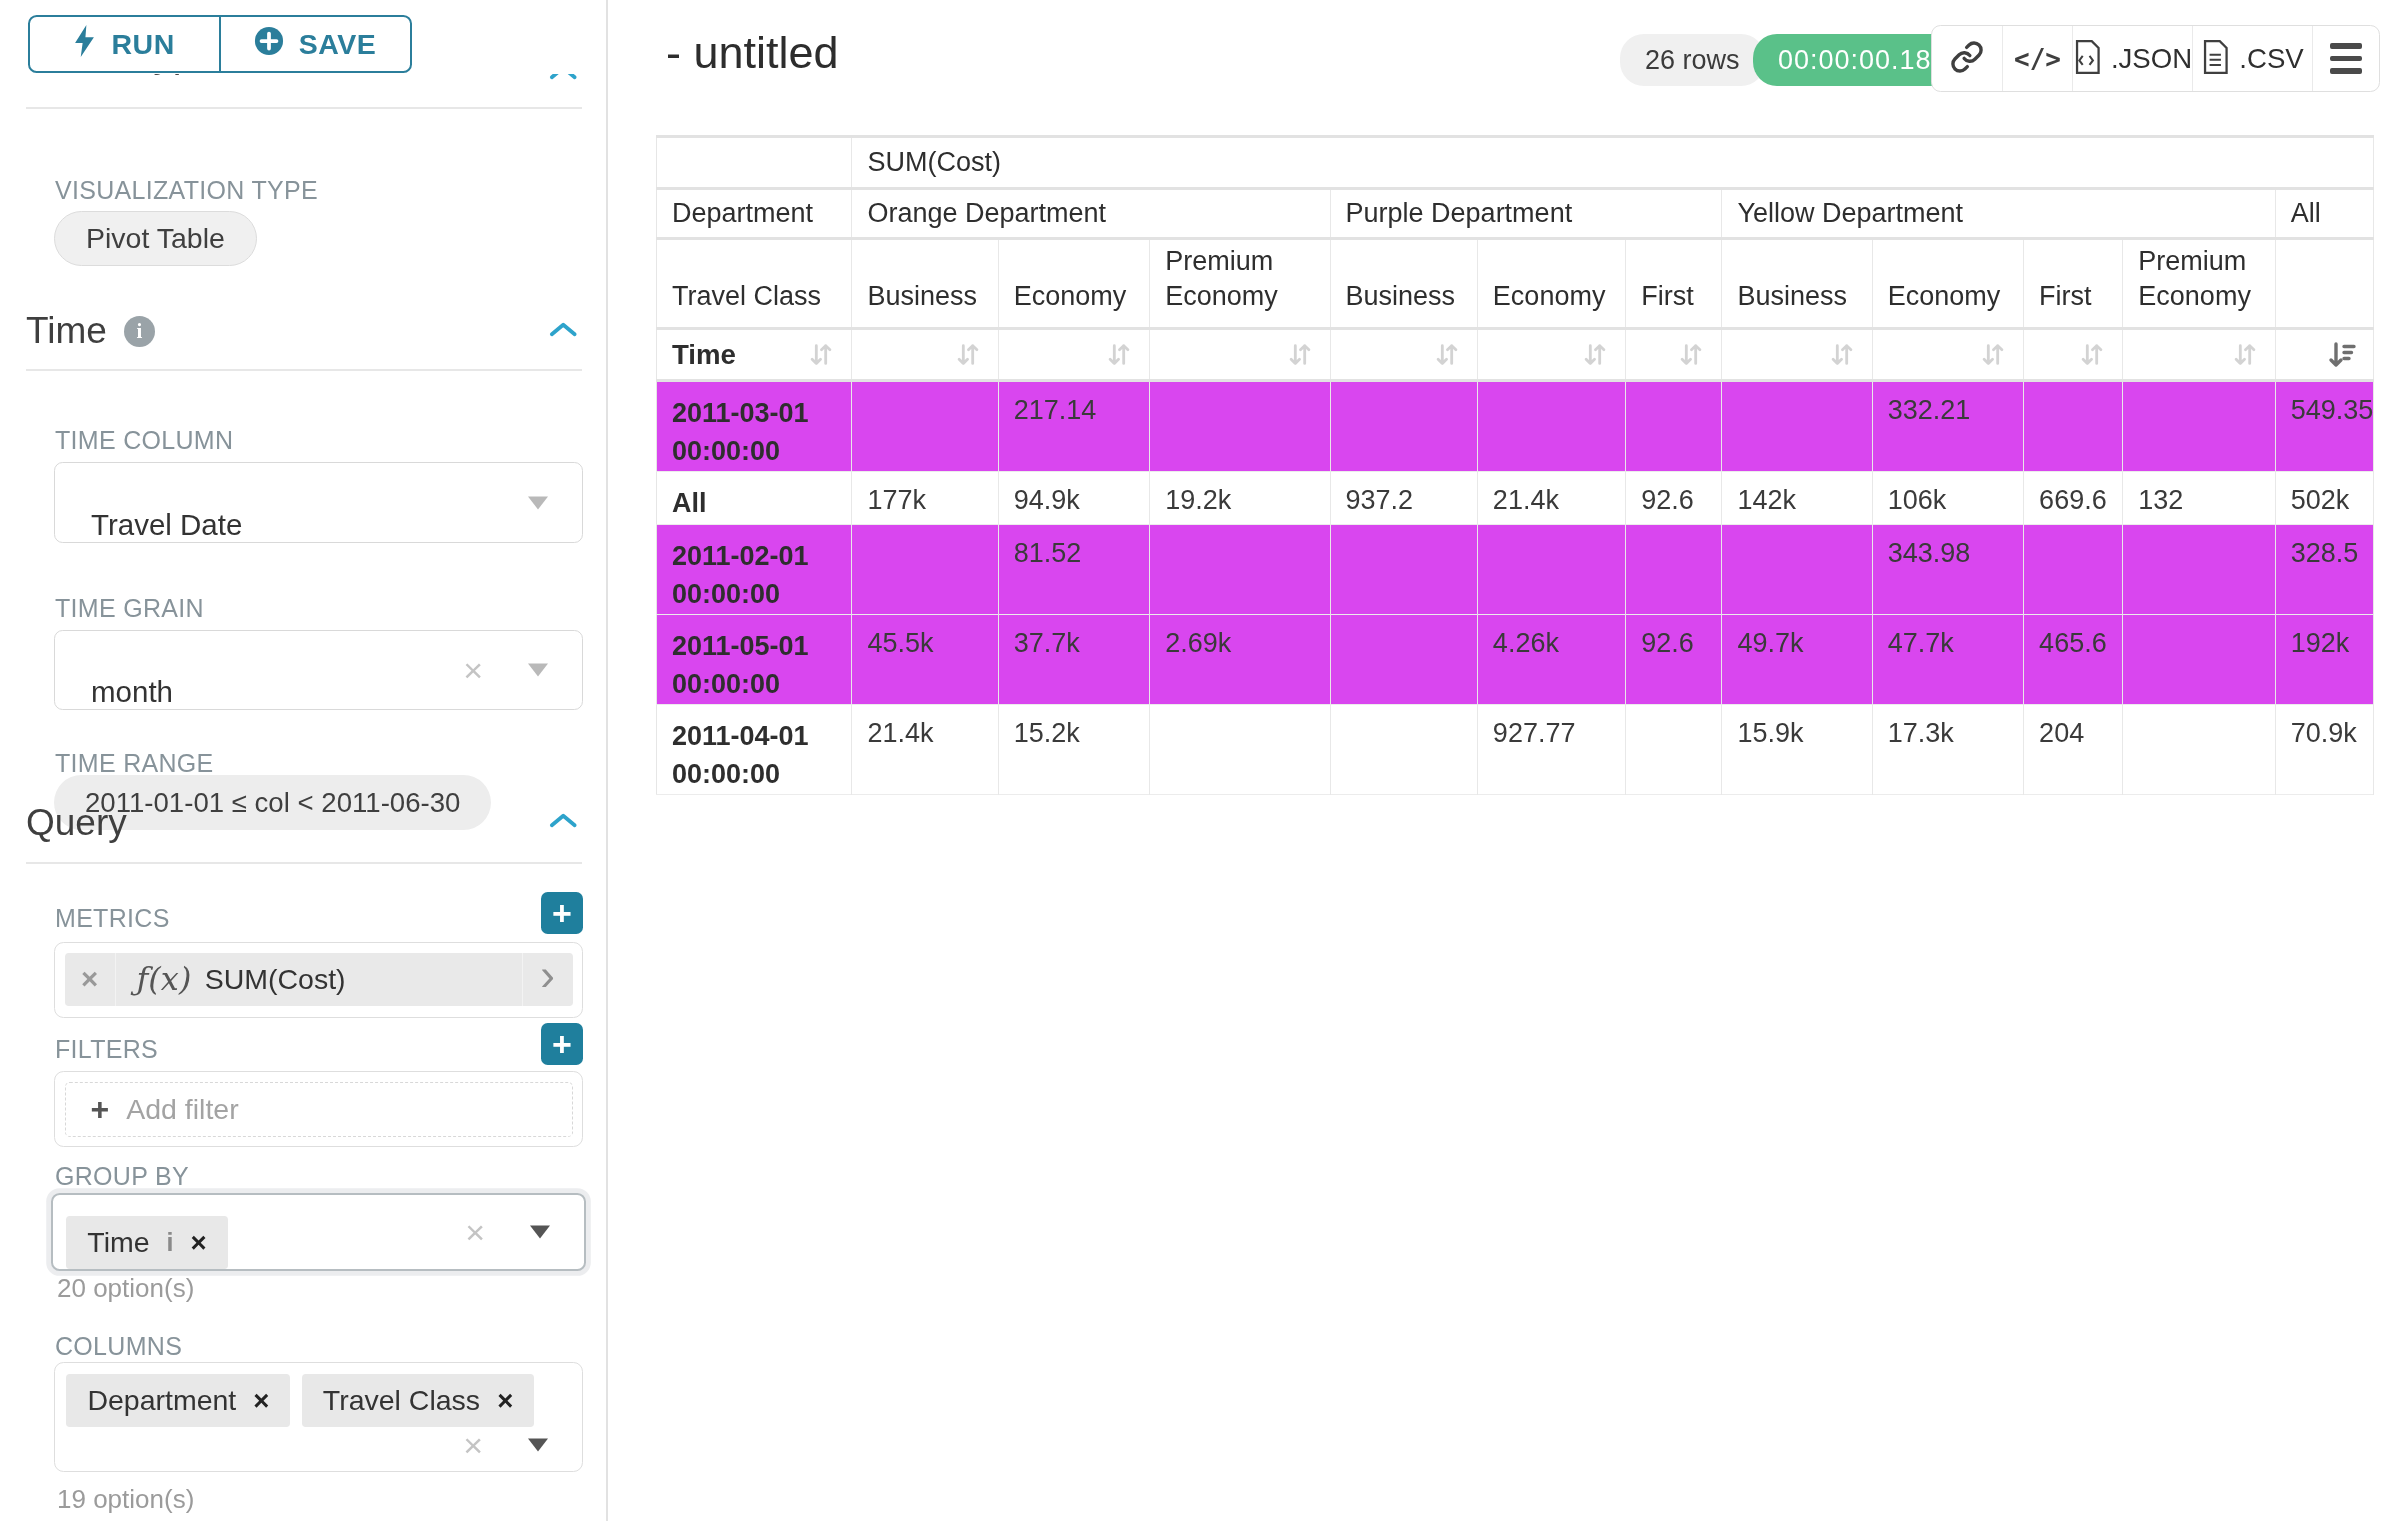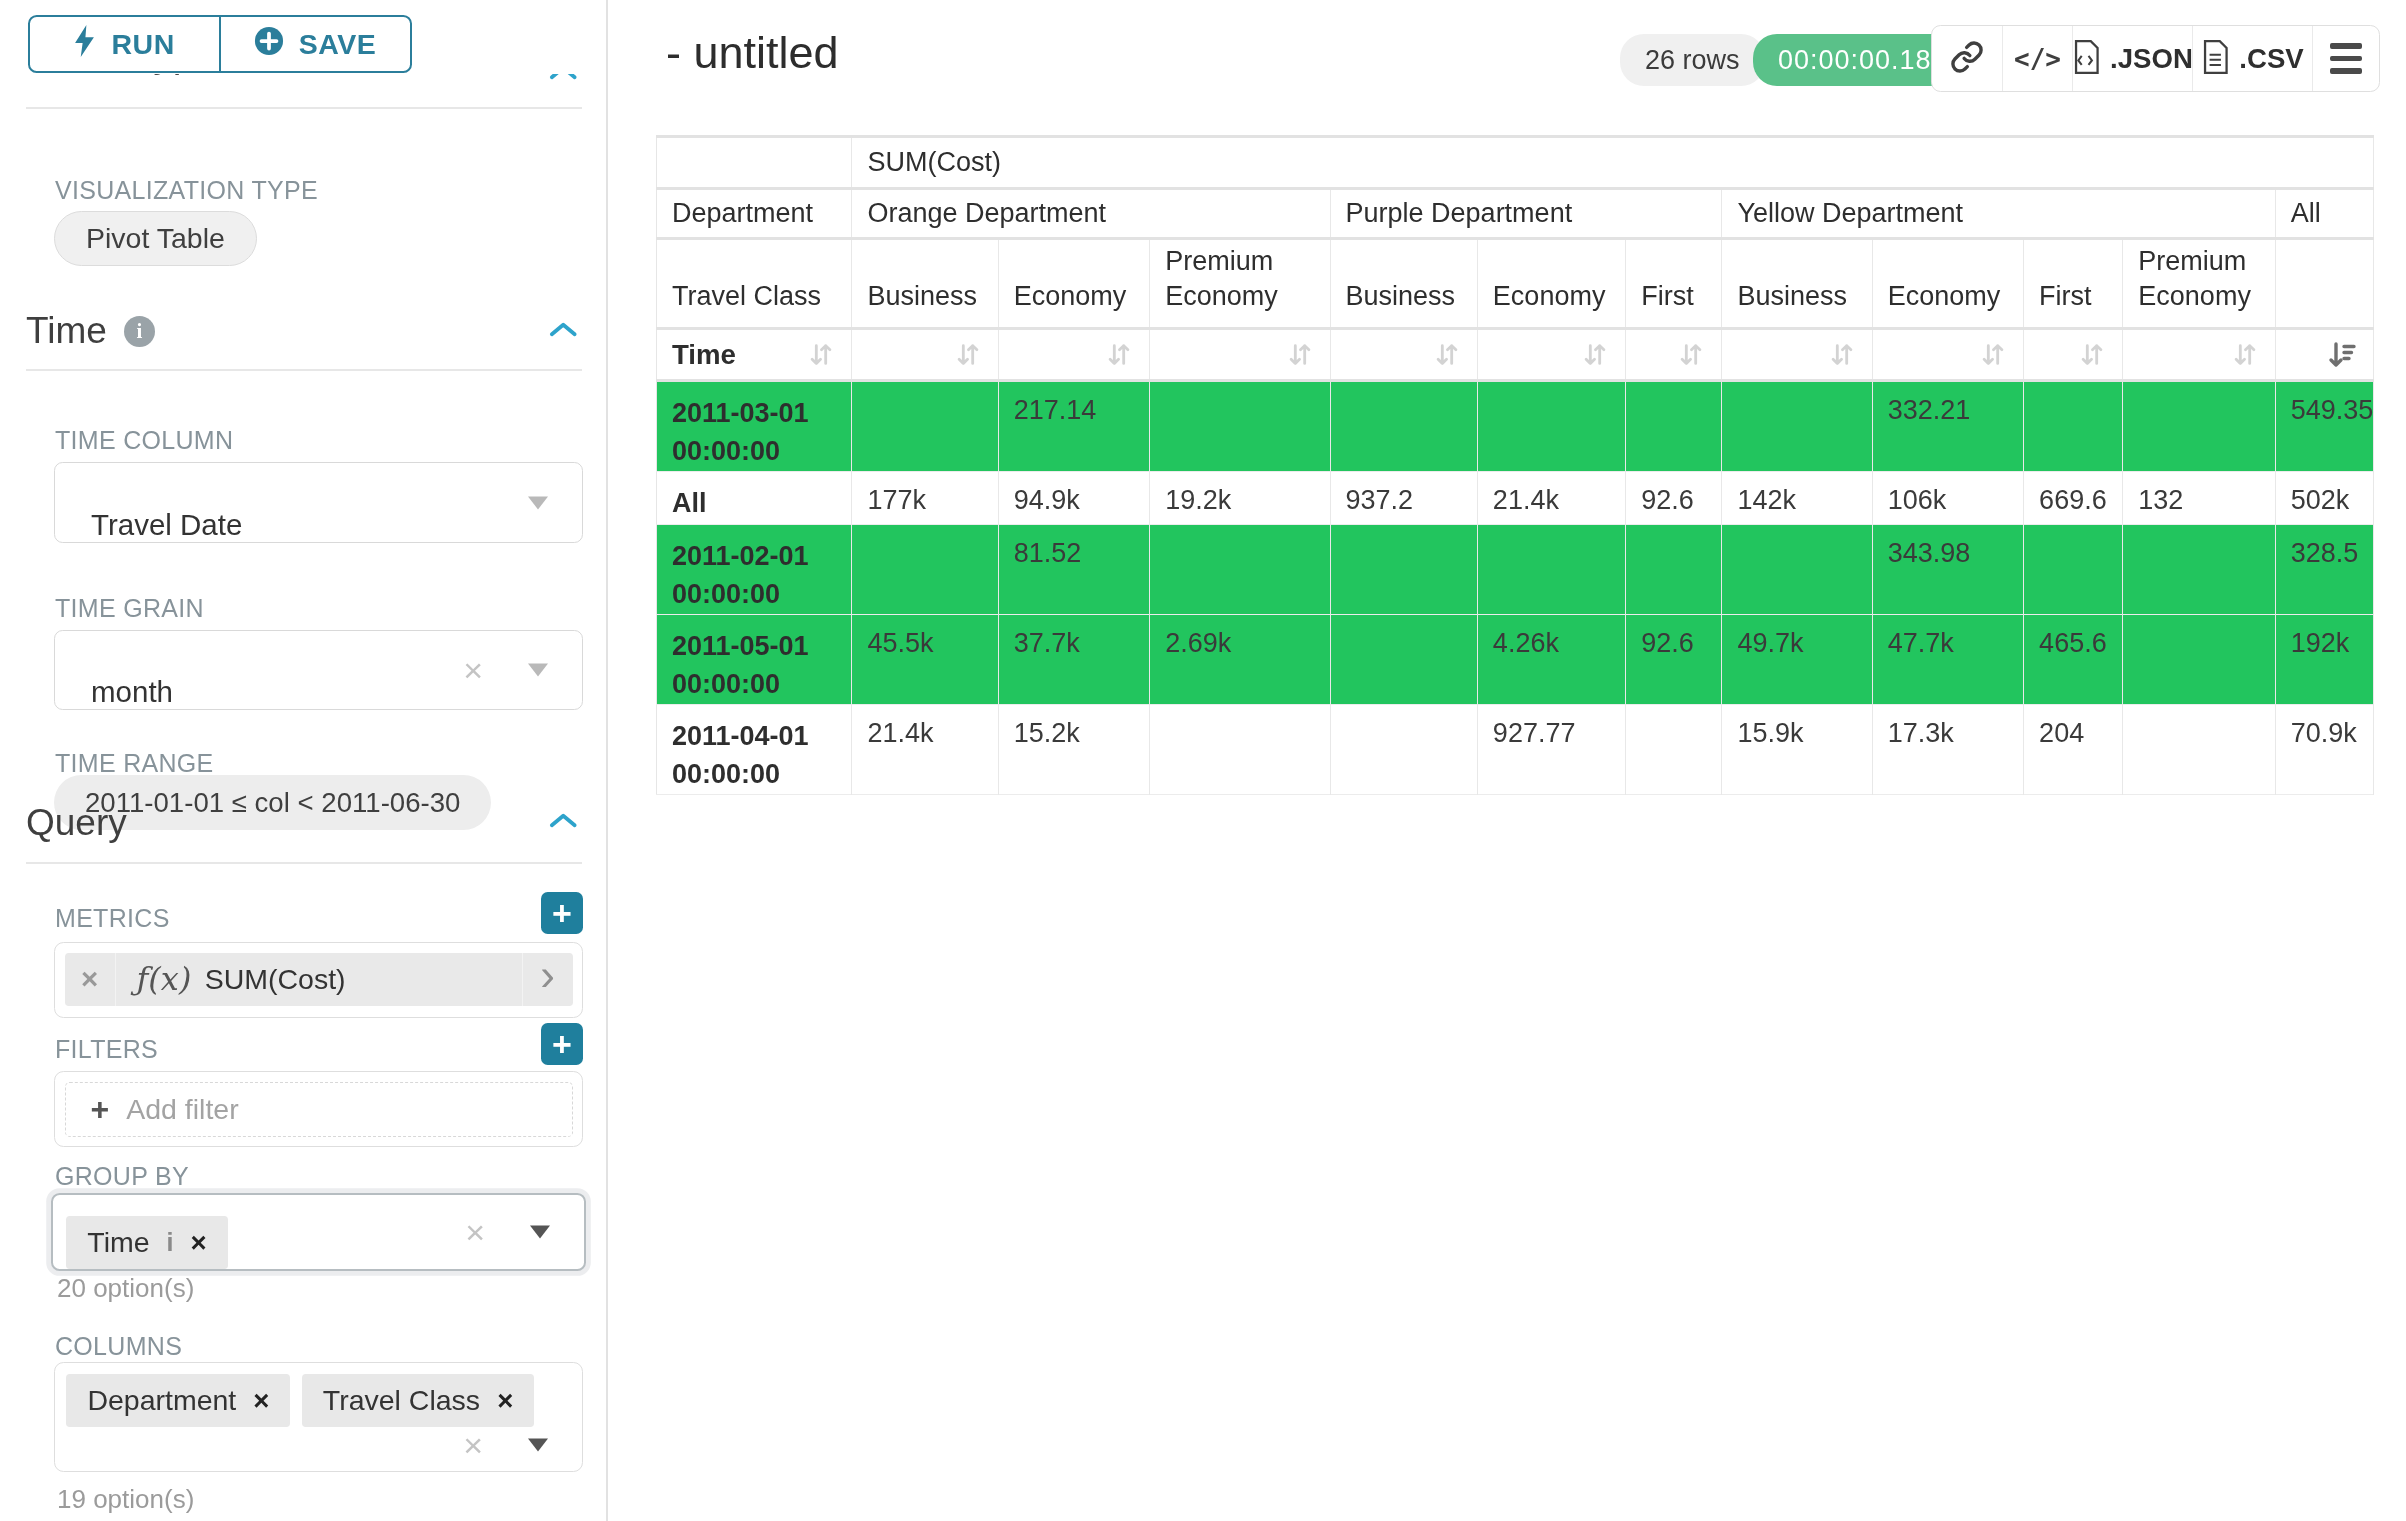--- a/index.html
+++ b/index.html
@@ -76,21 +76,21 @@
   .main-title { position:absolute; left:666px; top:27px; font-size:45px; font-weight:500; color:#2d2d2d; }
   .badge { position:absolute; height:52px; border-radius:24px; display:inline-flex; align-items:center;
     padding:0 25px; font-size:27px; }
   .rows-badge { left:1620px; top:34px; background:#f0f0f0; color:#3b3b3b; }
   .timer-badge { left:1753px; top:34px; background:#5ac189; color:#fff; letter-spacing:1px; }
 
   .toolbar { position:absolute; left:1931px; top:25px; height:67px; border:1.9px solid #dfdfdf; border-radius:9.5px;
     display:flex; background:#fff; }
   .tool-seg { display:flex; align-items:center; justify-content:center; gap:9.5px; color:#3f3f3f; }
   .tool-seg + .tool-seg { border-left:1.9px solid #eaeaea; }
-  .seg-sm { width:70px; } .seg-md { width:120px;font-weight:bold; } .seg-menu { width:67px; }
+  .seg-sm { width:70px; } .seg-md { width:120px; } .seg-menu { width:67px; }
   .tool-label { font-size:27.6px; color:#2f2f2f; }
   .code-glyph { font-size:26px; font-weight:600; font-family:"DejaVu Sans Mono", monospace; }
   .hamburger { display:flex; flex-direction:column; gap:6.7px; }
   .hamburger span { width:32px; height:5.7px; background:#4a4a4a; border-radius:1.9px; }
 
   
   .pivot-wrap { position:absolute; left:656px; top:135px; }
   table.pivot { border-collapse:collapse; table-layout:fixed; width:1718px; background:#fff;
     border:1.9px solid #e6e6e6; border-top:3.8px solid #e2e2e2; }
   .pivot th, .pivot td { border-right:1.9px solid #e8e8e8; font-weight:400; text-align:left; }
@@ -100,21 +100,21 @@
   .pivot tr.r-metric th { height:52px; vertical-align:middle; }
   .pivot tr.r-dept th { height:50px; vertical-align:middle; }
   .pivot tr.r-tc th { height:90px; vertical-align:bottom; padding-bottom:13.3px; line-height:1.3; }
   .pivot tr.r-sort th { height:52px; vertical-align:middle; }
   .sort-cell { display:flex; align-items:center; justify-content:flex-end; }
   .sort-cell.with-label { justify-content:space-between; }
   .sort-label { font-weight:700; font-size:27.6px; color:#2e2e2e; }
   .pivot tbody th { font-weight:700; font-size:27px; color:#2e2e2e; padding:13.3px 15px 0 15px;
     vertical-align:top; line-height:1.4; }
   .pivot tbody td { font-size:27px; color:#3a3a3a; padding:13.3px 0 0 15px; vertical-align:top; }
-  .pivot tbody tr.striped { background:#22c55e; }
+  .pivot tbody tr.striped { background:#d946ef; }
   .pivot tbody tr { height:82px; }
   .pivot tbody tr.compact { height:53px; }
 </style>
 </head>
 <body>
 
 <div class="sidebar">
 
   <div class="clipped-heading">Chart Type</div>
   <span class="clipped-chevron">

